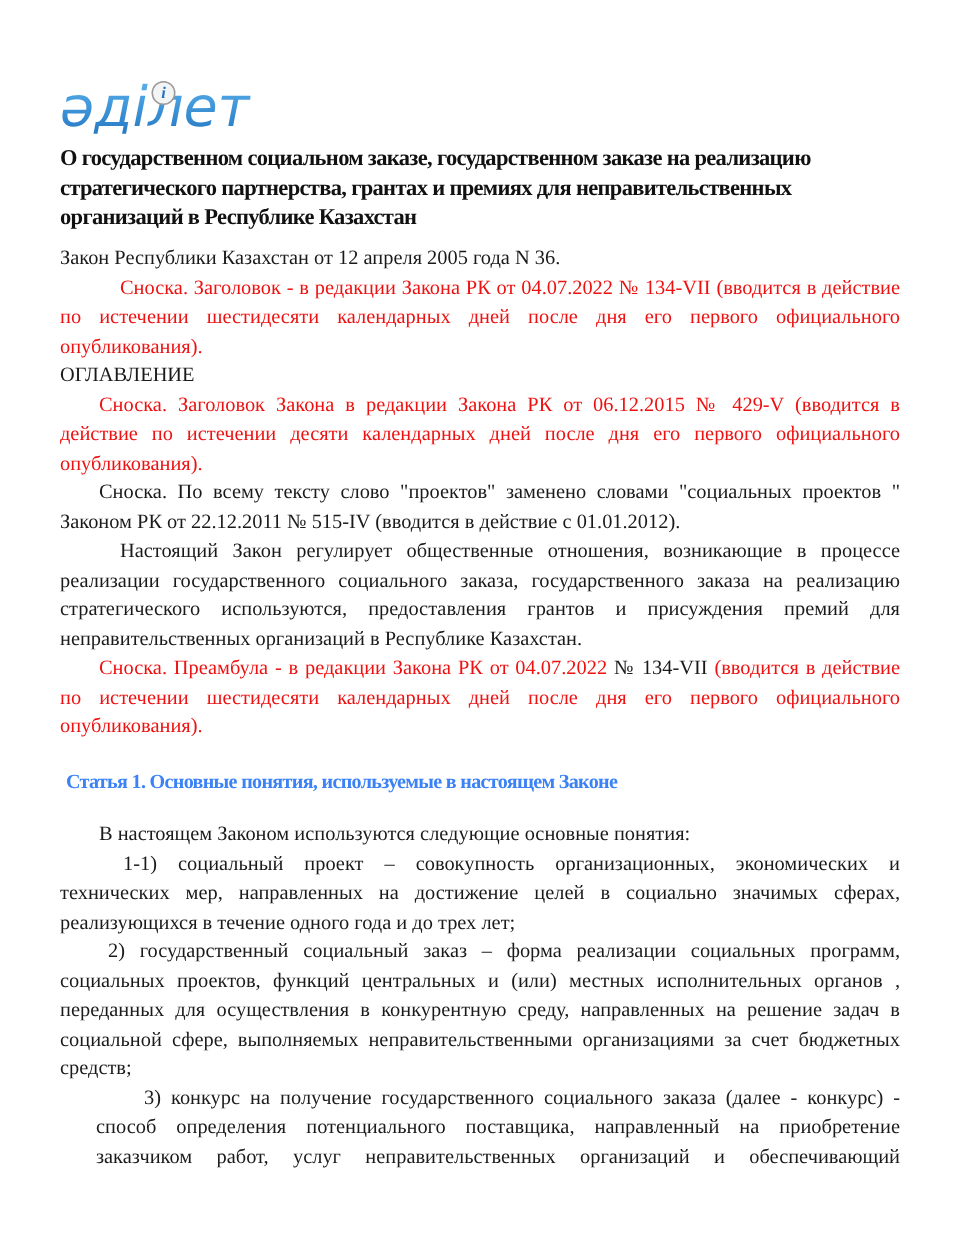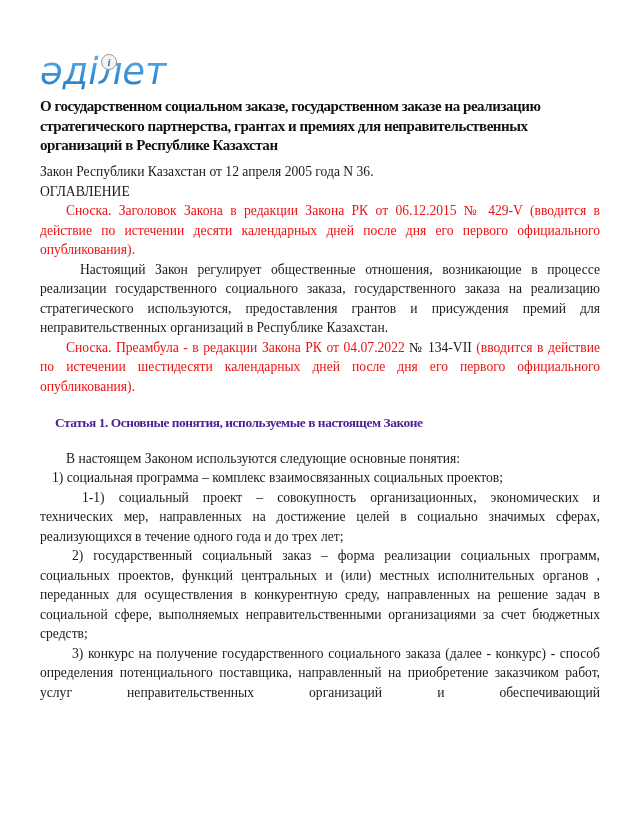--- a/index.html
+++ b/index.html
@@ -35,41 +35,42 @@
     .content {
       position: absolute; left: 40px; top: 162px; width: 560px;
       font-size: 13.6px; line-height: 19.5px;
     }
     p { margin: 0; text-align: justify; }
     .indent { text-indent: 26px; }
     .indent2 { text-indent: 40px; }
     .red { color: #ee1111; }
     .article {
       font-weight: bold; font-size: 13.4px; letter-spacing: -0.45px;
-      margin: 17px 0 16px 15px; color: #4c1d95;
+      margin: 17px 0 16px 4px; color: #3b82f6;
     }
-    .last-line { text-align-last: justify; }
+    .last-line { text-align-last: justify; margin-left: 24px; }
   </style>
 </head>
 <body>
 
 <div class="logo">
   <span class="logo-text">әділет</span>
   <span class="logo-badge">i</span>
 </div>
 
 <div class="doc-title">О государственном социальном заказе, государственном заказе на реализацию стратегического партнерства, грантах и премиях для неправительственных организаций в Республике Казахстан</div>
 
 <div class="content">
   <p>Закон Республики Казахстан от 12 апреля 2005 года N 36.</p>
+  <p class="indent2 red">Сноска. Заголовок - в редакции Закона РК от 04.07.2022 № 134-VII (вводится в действие по истечении шестидесяти календарных дней после дня его первого официального опубликования).</p>
   <p>ОГЛАВЛЕНИЕ</p>
   <p class="indent red">Сноска. Заголовок Закона в редакции Закона РК от 06.12.2015 № 429-V (вводится в действие по истечении десяти календарных дней после дня его первого официального опубликования).</p>
+  <p class="indent">Сноска. По всему тексту слово "проектов" заменено словами "социальных проектов " Законом РК от 22.12.2011 № 515-IV (вводится в действие с 01.01.2012).</p>
   <p class="indent2">Настоящий Закон регулирует общественные отношения, возникающие в процессе реализации государственного социального заказа, государственного заказа на реализацию стратегического используются, предоставления грантов и присуждения премий для неправительственных организаций в Республике Казахстан.</p>
   <p class="indent red"><span>Сноска. Преамбула - в редакции Закона РК от 04.07.2022 </span><span style="color:#1a1a1a">№ 134-VII</span><span> (вводится в действие по истечении шестидесяти календарных дней после дня его первого официального опубликования).</span></p>
 
   <p class="article">Статья 1. Основные понятия, используемые в настоящем Законе</p>
 
   <p class="indent">В настоящем Законом используются следующие основные понятия:</p>
-  <p class="indent" style="text-indent:12px">1) социальная программа – комплекс взаимосвязанных социальных проектов;</p>
   <p class="indent2" style="text-indent:42px">1-1) социальный проект – совокупность организационных, экономических и технических мер, направленных на достижение целей в социально значимых сферах, реализующихся в течение одного года и до трех лет;</p>
   <p class="indent2" style="text-indent:32px">2) государственный социальный заказ – форма реализации социальных программ, социальных проектов, функций центральных и (или) местных исполнительных органов , переданных для осуществления в конкурентную среду, направленных на решение задач в социальной сфере, выполняемых неправительственными организациями за счет бюджетных средств;</p>
   <p class="indent2 last-line" style="text-indent:32px">3) конкурс на получение государственного социального заказа (далее - конкурс) - способ определения потенциального поставщика, направленный на приобретение заказчиком работ, услуг неправительственных организаций и обеспечивающий</p>
 </div>
 
 </body></html>

